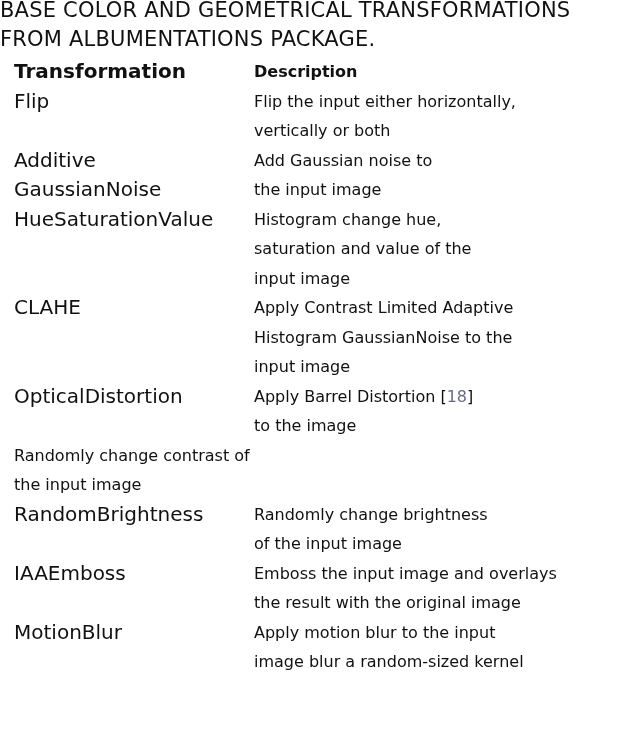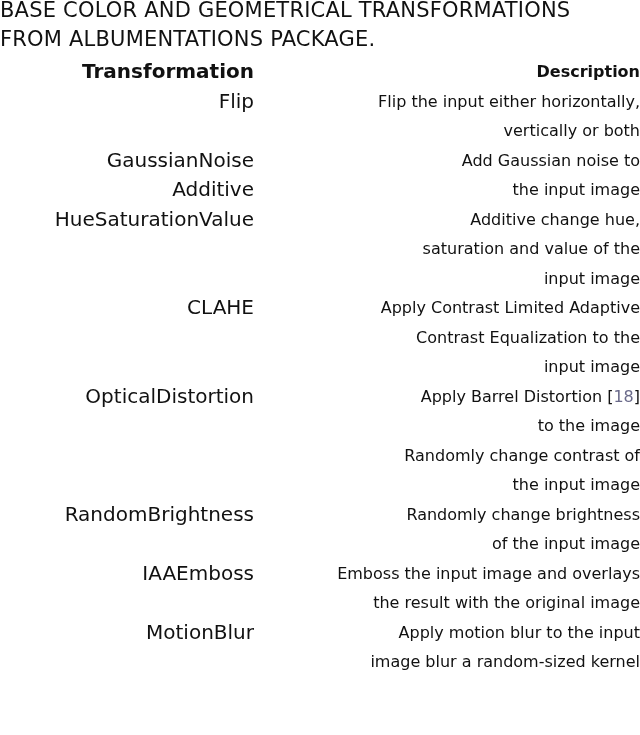--- a/index.html
+++ b/index.html
@@ -11,21 +11,21 @@
   }
   .caption {
     position: absolute; left: 0; top: -4px;
     font-size: 21px; line-height: 29px; letter-spacing: 0.2px;
     white-space: nowrap;
   }
   .caption div { white-space: nowrap; }
   .table {
     position: absolute; left: 14px; top: 57px; width: 626px;
   }
-  .row { display: flex; text-align: right; }
+  .row { display: flex; }
   .col1 { width: 240px; flex: none; font-size: 20px; line-height: 29.5px; }
   .col2 { flex: 1; font-size: 16px; line-height: 29.5px; white-space: nowrap; }
   .head { font-weight: bold; }
   .cite { color: #6a6a8a; }
 </style>
 </head>
 <body>
 
 <div class="caption">
   <div>BASE COLOR AND GEOMETRICAL TRANSFORMATIONS</div>
@@ -42,43 +42,43 @@
   <div class="row">
     <div class="col1">Flip</div>
     <div class="col2">
       <div>Flip the input either horizontally,</div>
       <div>vertically or both</div>
     </div>
   </div>
 
   <div class="row">
     <div class="col1">
+      <div>Additive</div>
       <div>GaussianNoise</div>
-      <div>Additive</div>
     </div>
     <div class="col2">
       <div>Add Gaussian noise to</div>
       <div>the input image</div>
     </div>
   </div>
 
   <div class="row">
     <div class="col1">HueSaturationValue</div>
     <div class="col2">
-      <div>Additive change hue,</div>
+      <div>Histogram change hue,</div>
       <div>saturation and value of the</div>
       <div>input image</div>
     </div>
   </div>
 
   <div class="row">
     <div class="col1">CLAHE</div>
     <div class="col2">
       <div>Apply Contrast Limited Adaptive</div>
-      <div>Contrast Equalization to the</div>
+      <div>Histogram GaussianNoise to the</div>
       <div>input image</div>
     </div>
   </div>
 
   <div class="row">
     <div class="col1">OpticalDistortion</div>
     <div class="col2">
       <div><span>Apply Barrel Distortion [</span><a class="cite">18</a><span>]</span></div>
       <div>to the image</div>
     </div>

